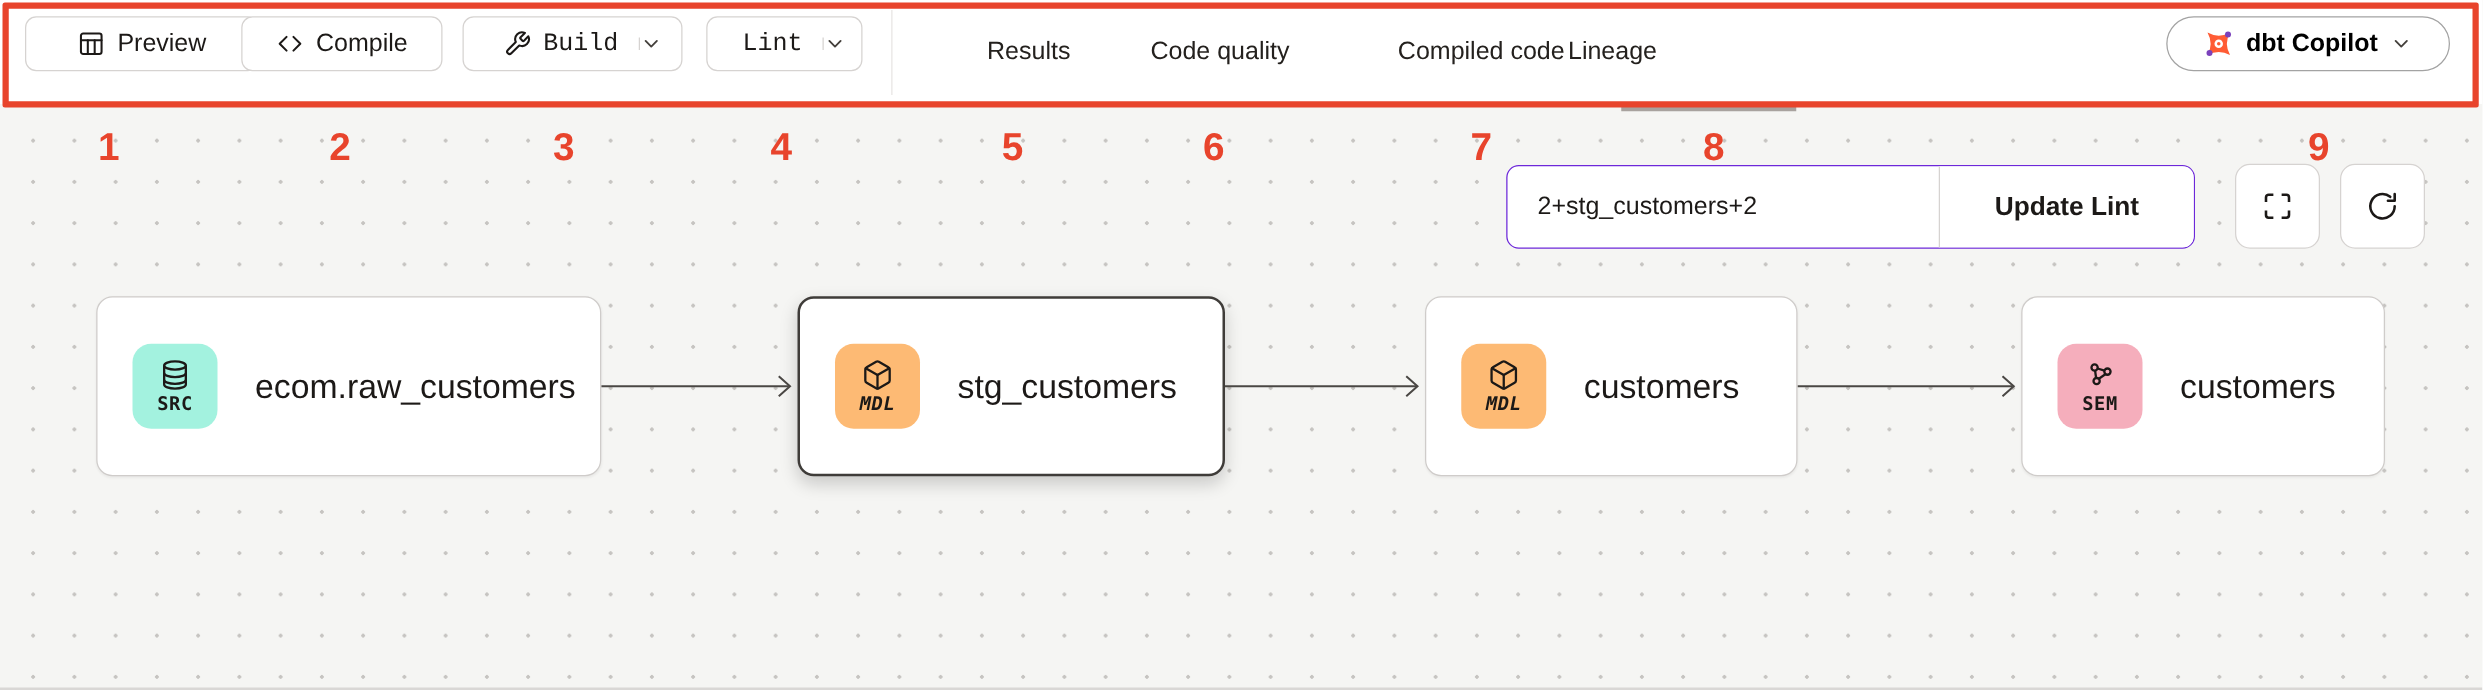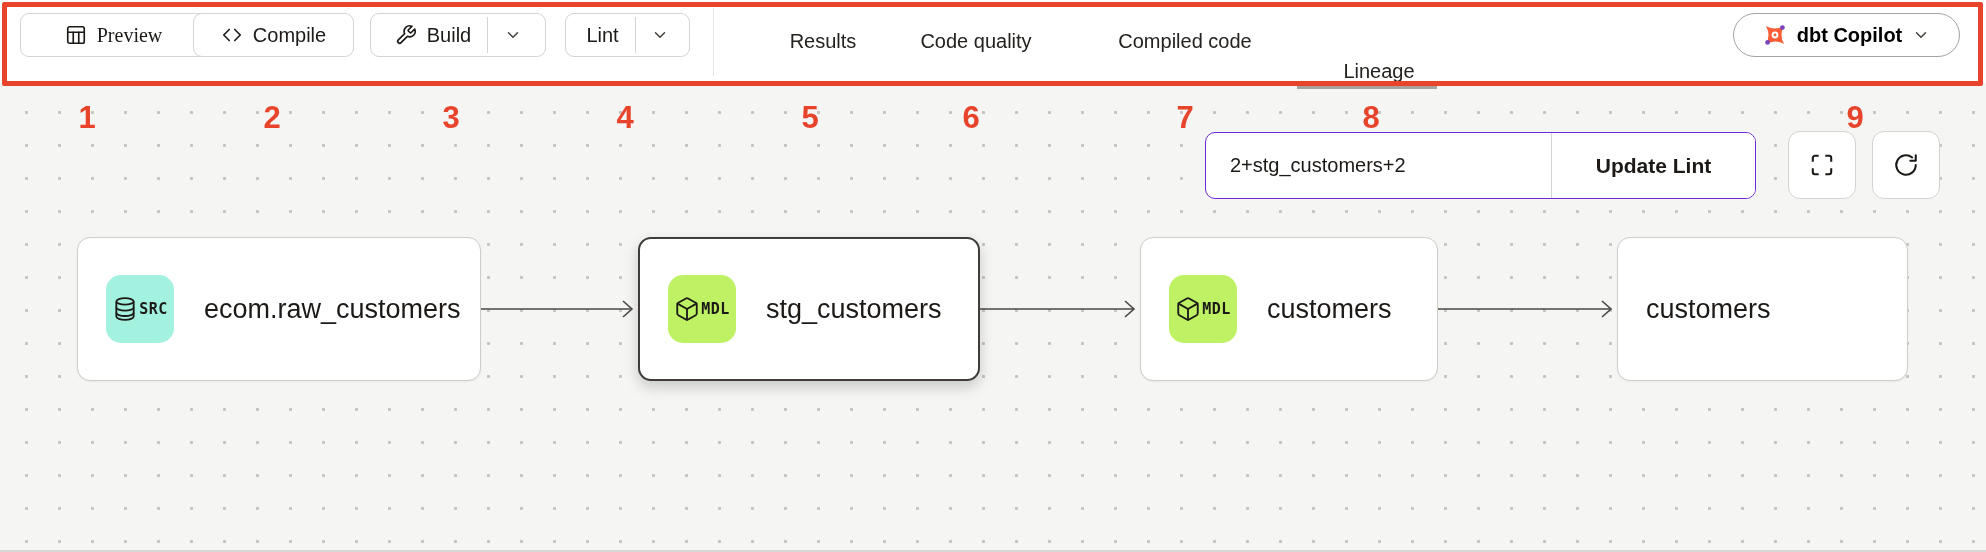--- a/index.html
+++ b/index.html
@@ -21,21 +21,21 @@
   
   .toolbar { position: absolute; left: 0; top: 0; width: 1986px; height: 83px; background: #ffffff; }
   .toolbar-divider { position: absolute; left: 713px; top: 8px; width: 1px; height: 68px; background: #e7e5e4; }
 
   .btn {
     position: absolute; top: 13px; height: 44px;
     display: flex; align-items: center; justify-content: center; gap: 10px;
     background: #fff; border: 1px solid #d6d3d1; border-radius: 9px;
     font-size: 20px; font-weight: 500; color: #1c1917; cursor: pointer;
   }
-  .split { padding: 3px; gap: 0; }
+  .split { padding: 16px; gap: 0; font-family: Liberation Mono, monospace; }
   .split .main { display: flex; align-items: center; gap: 10px; height: 100%; padding: 0 16px; }
   .split .caret { display: flex; align-items: center; justify-content: center; height: 100%; width: 50px; border-left: 1px solid #d6d3d1; }
 
   .tab {
     position: absolute; top: 0; height: 83px; transform: translateX(-50%);
     display: flex; align-items: center; font-size: 20px; color: #24211e; cursor: pointer; white-space: nowrap;
   }
   .tab-underline { position: absolute; left: 1297px; top: 84px; width: 140px; height: 5px; background: #a8a29e; }
 
   .copilot {
@@ -81,43 +81,43 @@
     background: #fff; border: 1px solid #cfccca; border-radius: 13px;
     display: flex; align-items: center; gap: 30px; padding-left: 28px;
     box-shadow: 0 1px 2px rgba(0,0,0,0.05);
   }
   .node.selected {
     border: 2.5px solid #3f3c39;
     box-shadow: 0 6px 14px rgba(0,0,0,0.18);
   }
   .badge {
     width: 68px; height: 68px; border-radius: 15px; flex: 0 0 68px;
-    display: flex; flex-direction: row; align-items: center; justify-content: center; gap: 1px;
+    display: flex; flex-direction: column; align-items: center; justify-content: center; gap: 1px;
   }
   .badge-label { font-family: "DejaVu Sans Mono", monospace; font-size: 15px; font-weight: 700; color: #1c1917; letter-spacing: 0.5px; }
   .badge-src { background: #a3f2df; }
-  .badge-mdl { background: #bef264; }
+  .badge-mdl { background: #fdba74; font-style: italic; }
   .badge-sem { background: #f5aebc; }
   .node-name { font-size: 27px; color: #1c1917; white-space: nowrap; }
 
   .edge { position: absolute; top: 297px; height: 24px; pointer-events: none; }
 
   svg { display: block; }
 </style>
 </head>
 <body>
 
 <div class="stage">
 
   <div class="canvas"></div>
 
   <div class="toolbar">
     <div class="toolbar-divider"></div>
 
-    <button class="btn" style="left:20px;width:187px;font-family:Liberation Serif, serif;">
+    <button class="btn" style="left:20px;width:187px;">
       <span>
         <svg width="22" height="22" viewBox="0 0 24 24" fill="none" stroke="#1c1917" stroke-width="1.8" stroke-linecap="round" stroke-linejoin="round">
           <rect x="3" y="3" width="18" height="18" rx="2"></rect>
             <path d="M3 9h18"></path>
             <path d="M9 9v12"></path>
             <path d="M15 9v12"></path>
         </svg>
       </span>
       <span>Preview</span>
     </button>
@@ -165,21 +165,21 @@
 
     <div class="tab" style="left:811px;margin-left:12px;">
       <span>Results</span>
     </div>
     <div class="tab" style="left:976px;">
       <span>Code quality</span>
     </div>
     <div class="tab" style="left:1185px;justify-content:flex-end;">
       <span>Compiled code</span>
     </div>
-    <div class="tab" style="left:1379px;align-items:flex-end;">
+    <div class="tab" style="left:1290px;">
       <span>Lineage</span>
     </div>
     <div class="tab-underline"></div>
 
     <button class="copilot">
       <span>
         <svg width="24" height="24" viewBox="0 0 24 24">
           <path d="M3 3 Q12 8 21 3 Q16 12 21 21 Q12 16 3 21 Q8 12 3 3 Z" fill="#ff5c35"></path>
           <circle cx="19.4" cy="4.6" r="2.4" fill="#7b42bc"></circle>
           <circle cx="4.6" cy="19.4" r="2.4" fill="#7b42bc"></circle>
@@ -269,20 +269,33 @@
           <path d="m3.3 7 8.7 5 8.7-5"></path>
             <path d="M12 22V12"></path>
         </svg>
       </span>
       <span class="badge-label">MDL</span>
     </div>
     <span class="node-name">customers</span>
   </div>
 
   <div class="node" style="left:1617px;width:291px;">
+    <div class="badge badge-sem">
+      <span>
+        <svg width="26" height="26" viewBox="0 0 24 24" fill="none" stroke="#1c1917" stroke-width="1.7">
+          <circle cx="8" cy="6.5" r="2.3"></circle>
+            <circle cx="17.5" cy="9.5" r="2.3"></circle>
+            <circle cx="9.5" cy="16.5" r="2.3"></circle>
+          <path d="M10.2 7.2l5.1 1.6"></path>
+            <path d="M16.2 11.3l-5.3 3.6"></path>
+            <path d="M8.4 8.7l0.7 5.5"></path>
+        </svg>
+      </span>
+      <span class="badge-label">SEM</span>
+    </div>
     <span class="node-name">customers</span>
   </div>
 
   <svg class="edge" style="left:481px;width:157px;" height="24">
     <line x1="0" y1="12" x2="150" y2="12" stroke="#4a4744" stroke-width="1.6"></line>
     <polyline points="142,4 151,12 142,20" fill="none" stroke="#4a4744" stroke-width="1.6"></polyline>
   </svg>
   <svg class="edge" style="left:980px;width:160px;" height="24">
     <line x1="0" y1="12" x2="153" y2="12" stroke="#4a4744" stroke-width="1.6"></line>
     <polyline points="145,4 154,12 145,20" fill="none" stroke="#4a4744" stroke-width="1.6"></polyline>

